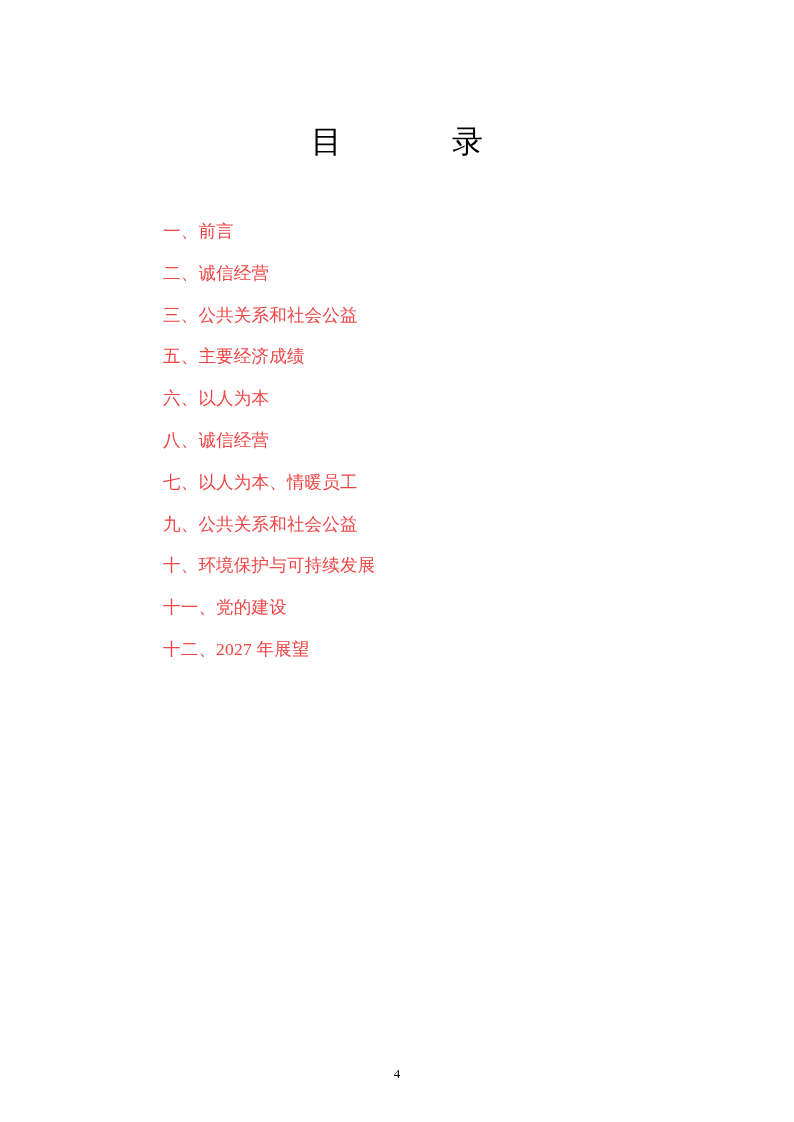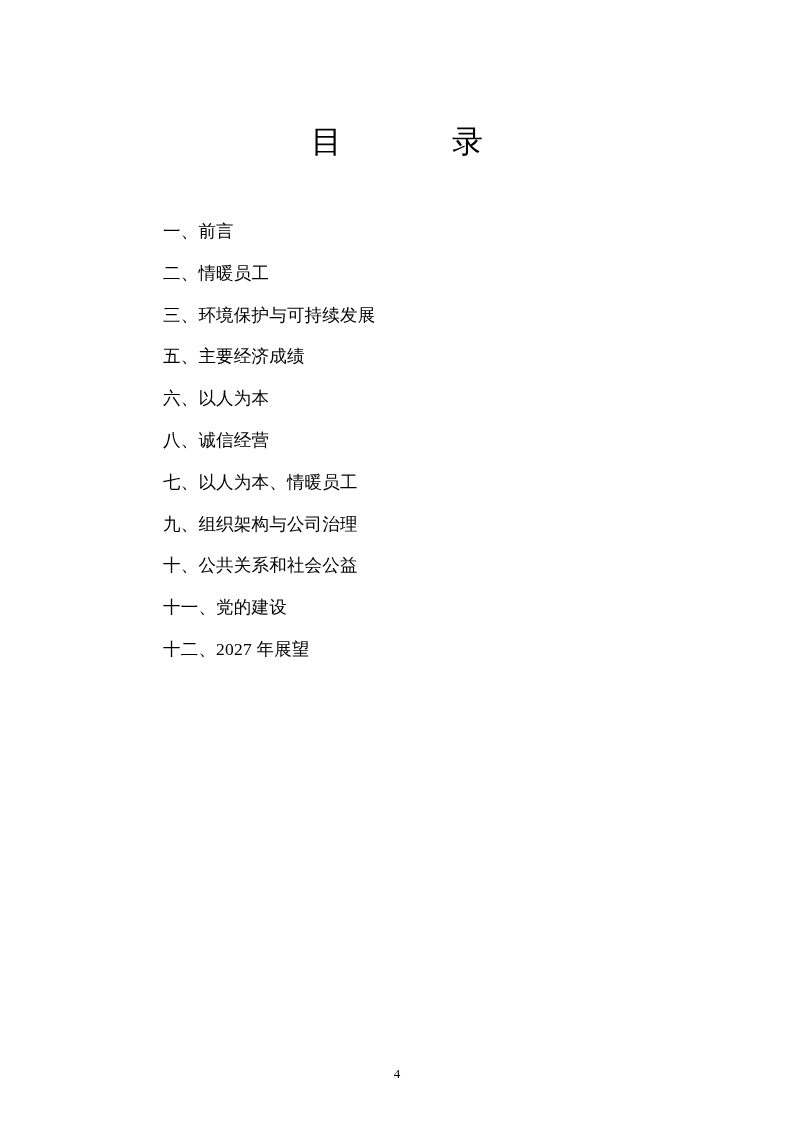--- a/index.html
+++ b/index.html
@@ -37,21 +37,21 @@
   }
   .toc {
     position: absolute;
     top: 182px;
     left: 163px;
     width: 520px;
   }
   .toc-item {
     font-size: 17.5px;
     line-height: 41.8px;
-    color: #000000;
+    color: #ef4444;
     white-space: nowrap;
     letter-spacing: 0.2px;
   }
   .page-number {
     position: absolute;
     top: 1037px;
     left: 0;
     width: 794px;
     text-align: center;
     font-size: 13px;
@@ -60,27 +60,27 @@
 </style>
 </head>
 <body>
 
 <div class="page">
 
   <div class="doc-title">目　　录</div>
 
   <div class="toc">
     <div class="toc-item">一、前言</div>
-    <div class="toc-item">二、情暖员工</div>
-    <div class="toc-item">三、环境保护与可持续发展</div>
+    <div class="toc-item">二、诚信经营</div>
+    <div class="toc-item">三、公共关系和社会公益</div>
     <div class="toc-item">五、主要经济成绩</div>
     <div class="toc-item">六、以人为本</div>
     <div class="toc-item">八、诚信经营</div>
     <div class="toc-item">七、以人为本、情暖员工</div>
-    <div class="toc-item">九、组织架构与公司治理</div>
-    <div class="toc-item">十、公共关系和社会公益</div>
+    <div class="toc-item">九、公共关系和社会公益</div>
+    <div class="toc-item">十、环境保护与可持续发展</div>
     <div class="toc-item">十一、党的建设</div>
     <div class="toc-item">十二、2027 年展望</div>
   </div>
 
   <div class="page-number">4</div>
 
 </div>
 
 </body></html>

